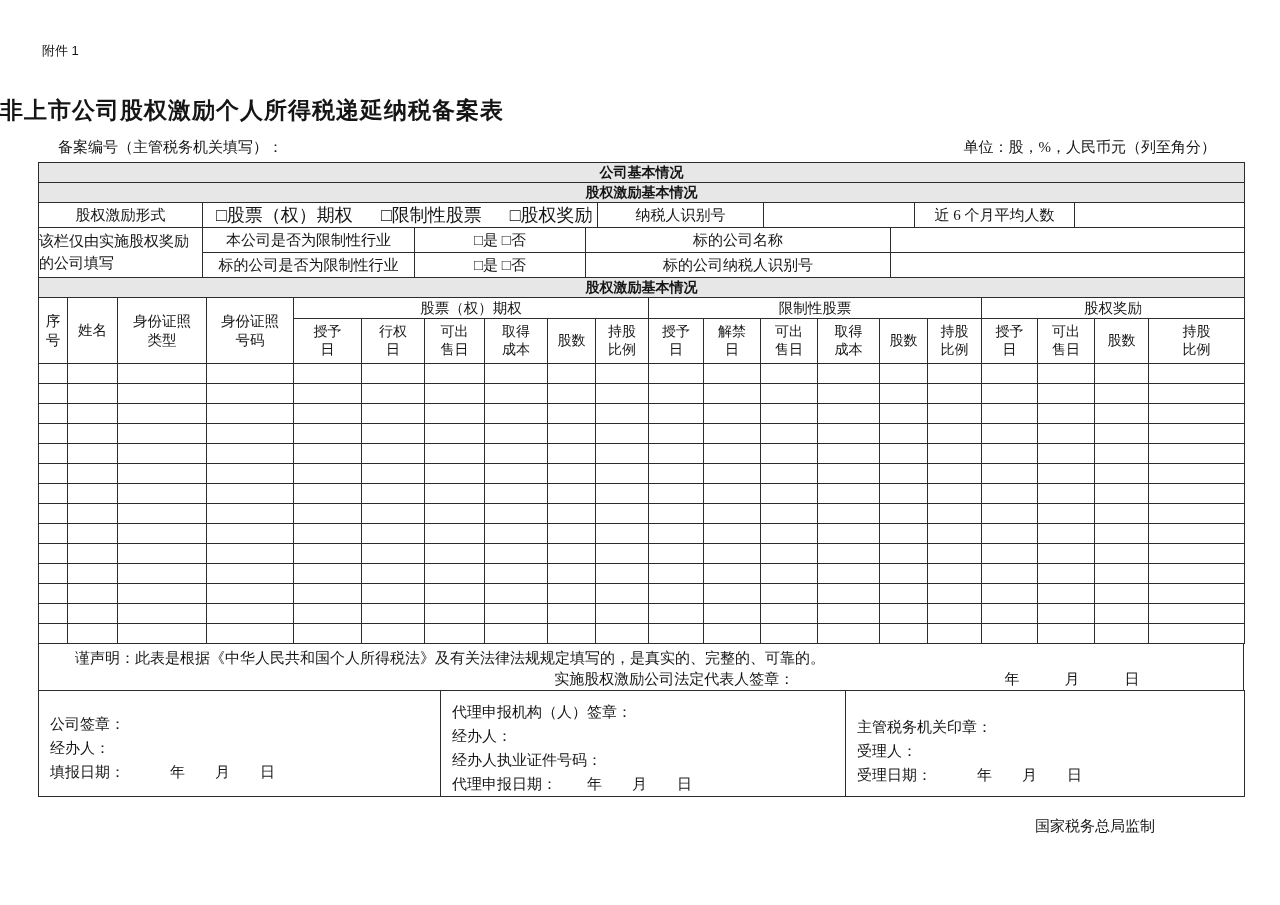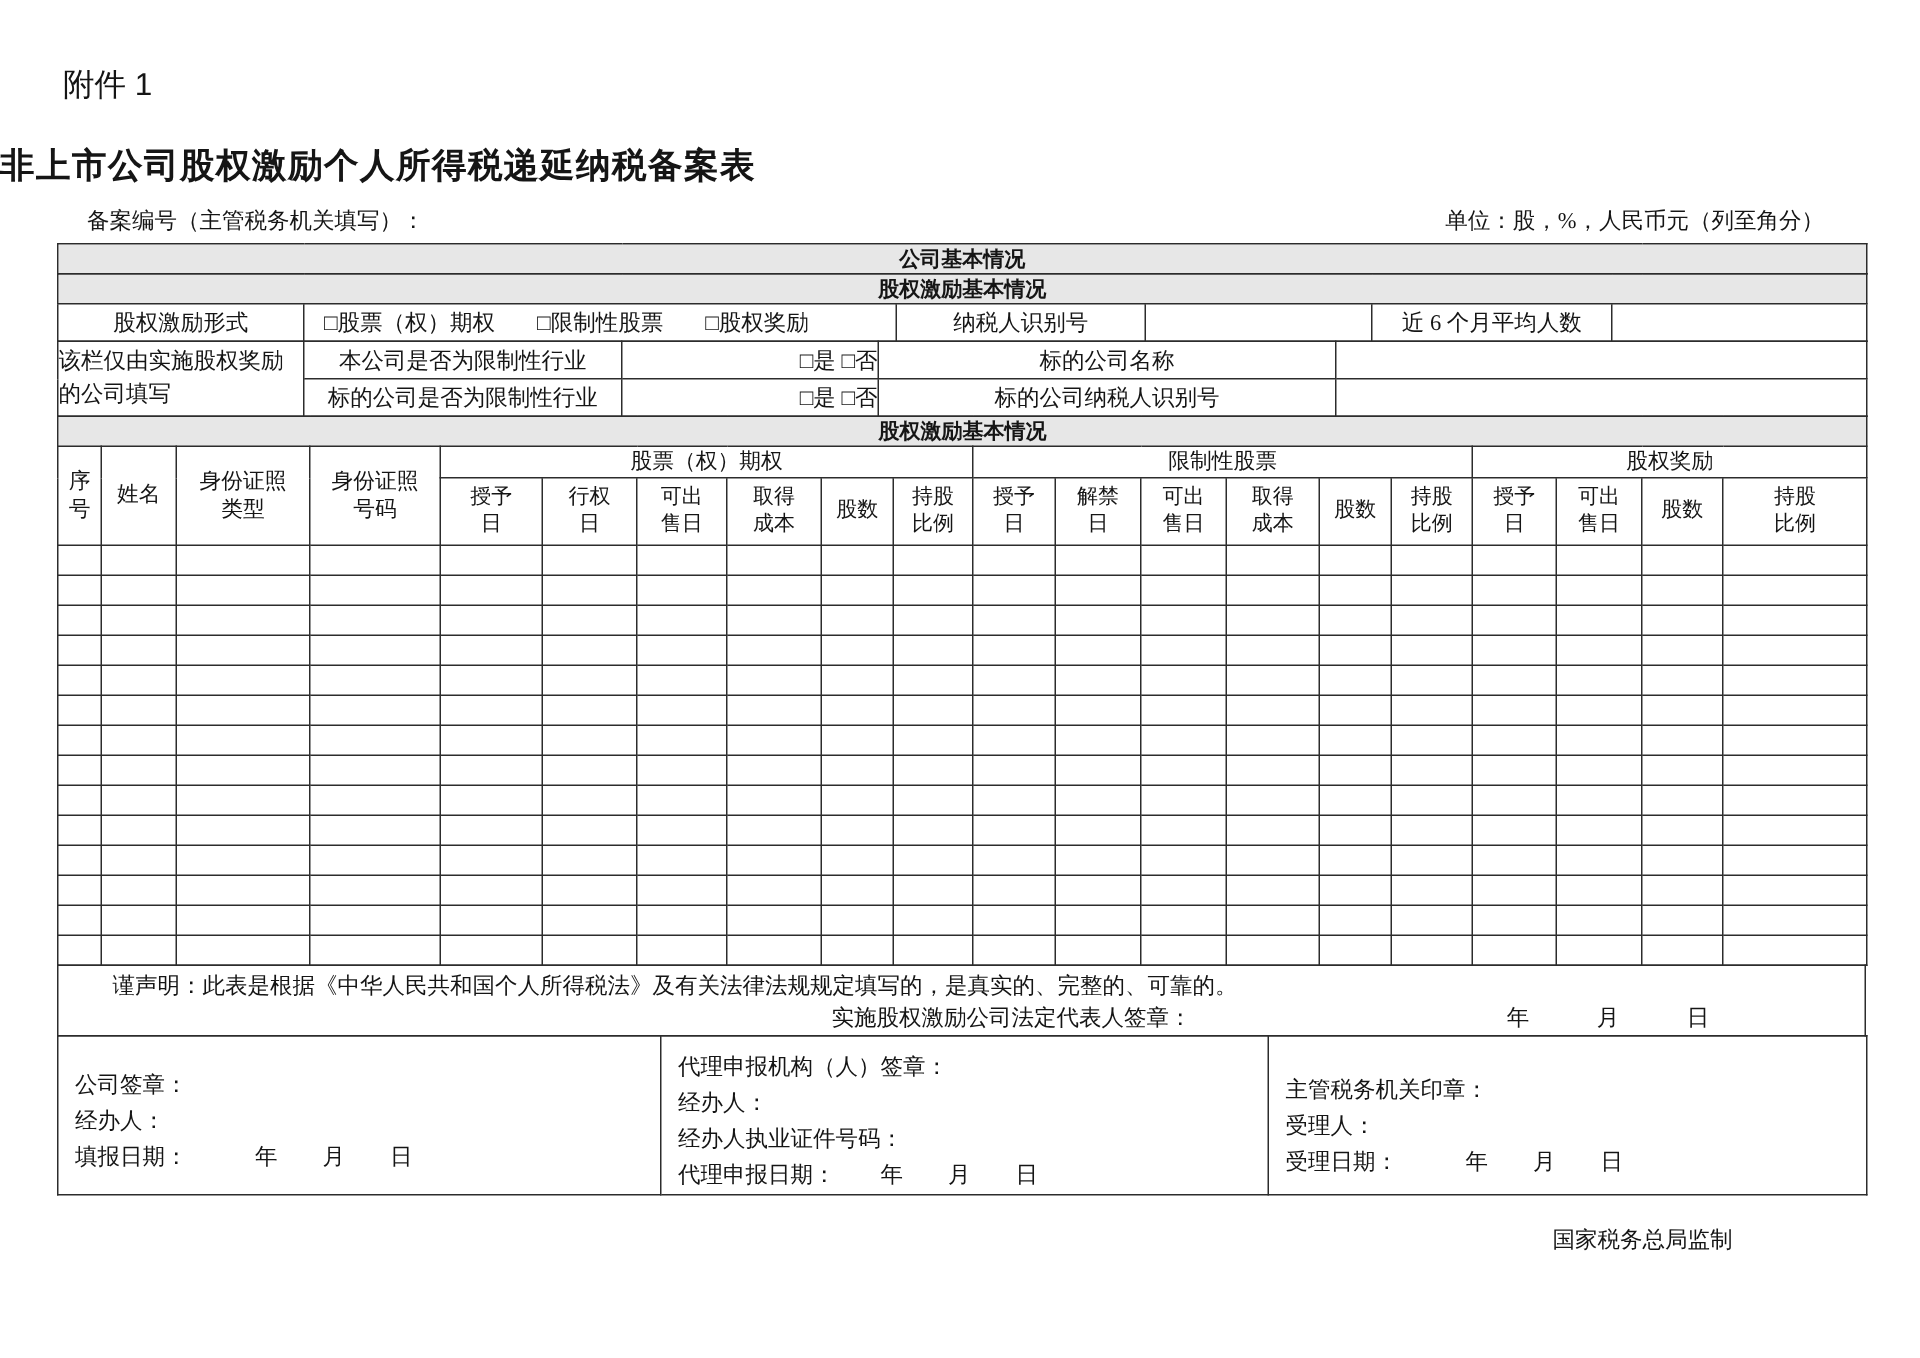--- a/index.html
+++ b/index.html
@@ -4,21 +4,21 @@
 <style>
   * { box-sizing: border-box; }
   html, body { margin: 0; padding: 0; background: #ffffff; }
   .sheet {
     position: relative; width: 1280px; height: 905px; background: #ffffff;
     color: #151515; font-family: "Liberation Serif", "DejaVu Serif", serif;
     overflow: hidden;
   }
   .attachment {
     position: absolute; left: 42px; top: 42px;
-    font-family: "Liberation Sans", sans-serif; font-size: 21px; font-weight: 500;
+    font-family: "Liberation Sans", sans-serif; font-size: 13px; font-weight: 500;
   }
   .title {
     position: absolute; left: 0; top: 95px; width: 100%; margin: 0;
     text-align: left; font-family: "Liberation Sans", sans-serif;
     font-size: 23px; font-weight: 700; letter-spacing: 1px;
   }
   .subline {
     position: absolute; left: 38px; top: 138px; width: 1206px;
     display: flex; justify-content: space-between; font-size: 15px;
   }
@@ -29,23 +29,23 @@
   table.t + table.t { margin-top: -1px; }
   .t td, .t th { border: 1px solid #2c2c2c; padding: 0; font-weight: normal; overflow: hidden; }
   tr.sec td {
     height: 20px; background: #e7e7e7; text-align: center;
     font-family: "Liberation Sans", sans-serif; font-weight: 700; font-size: 14px;
   }
   .lbl { text-align: center; font-size: 15px; }
   .tA tr.data { height: 28px; }
   .tB1 tr.data { height: 25px; }
   .tB2 tr { height: 25px; }
-  .optrow { display: flex; gap: 28px; padding-left: 13px; font-size: 15px; white-space: pre; font-family: Liberation Serif, serif; }
+  .optrow { display: flex; gap: 28px; padding-left: 13px; font-size: 18px; white-space: pre; font-family: Liberation Serif, serif; }
   .note { text-align: left; white-space: pre-line; font-size: 15px; line-height: 1.45; }
-  .yn { text-align: right; font-size: 15px; white-space: pre; }
+  .yn { text-align: center; font-size: 15px; white-space: pre; }
   .tC th { text-align: center; font-size: 14px; line-height: 1.3; }
   .tC tr.grp th { height: 21px; font-size: 14.5px; }
   .tC tr.sub th { height: 45px; white-space: pre-line; }
   .tC th.base { white-space: pre-line; }
   .tC tbody tr { height: 20px; }
   .tD .decl { height: 45px; vertical-align: top; font-size: 15px; }
   .decl1 { padding: 4px 0 0 36px; line-height: 21px; }
   .decl2 { display: flex; line-height: 21px; gap: 16px; }
   .decl2 .sign { margin-left: 42.8%; }
   .decl2 .date { margin-left: auto; margin-right: 8.6%; white-space: pre; }

